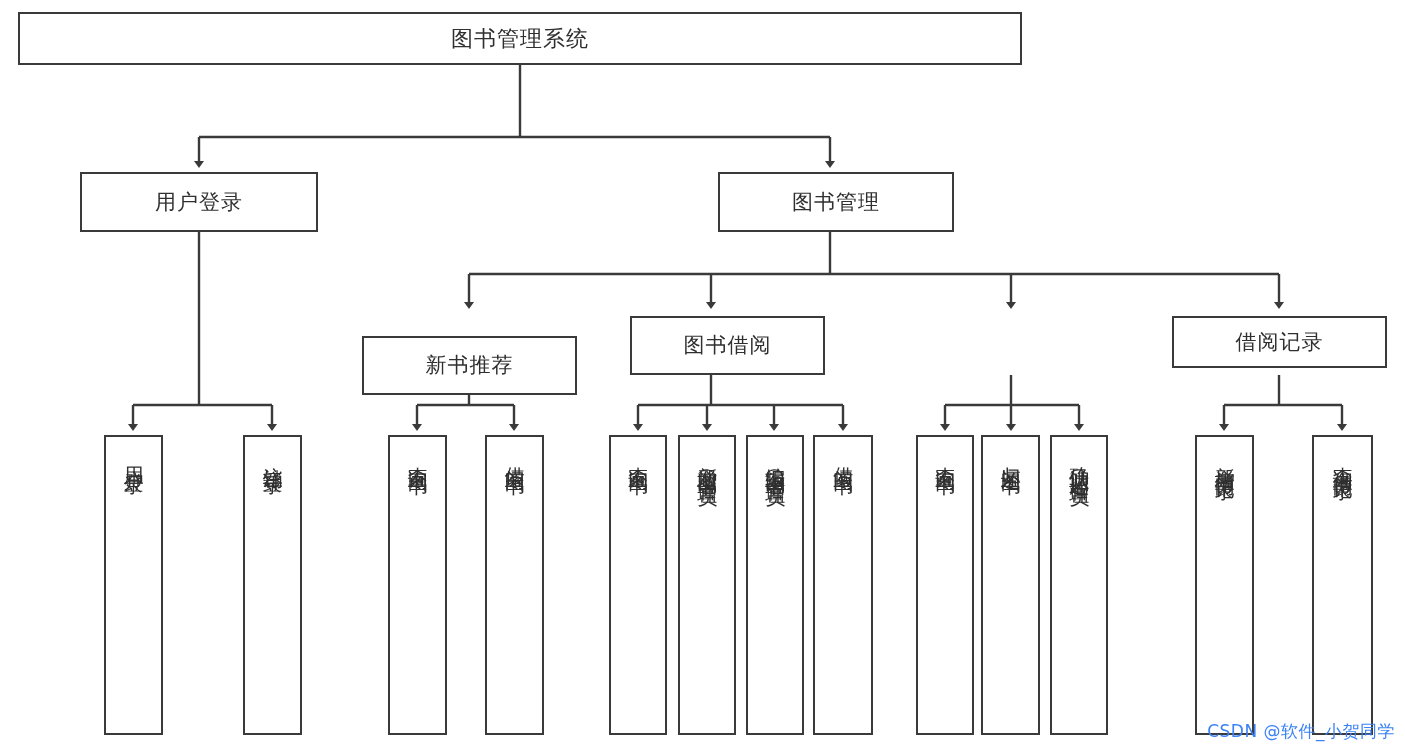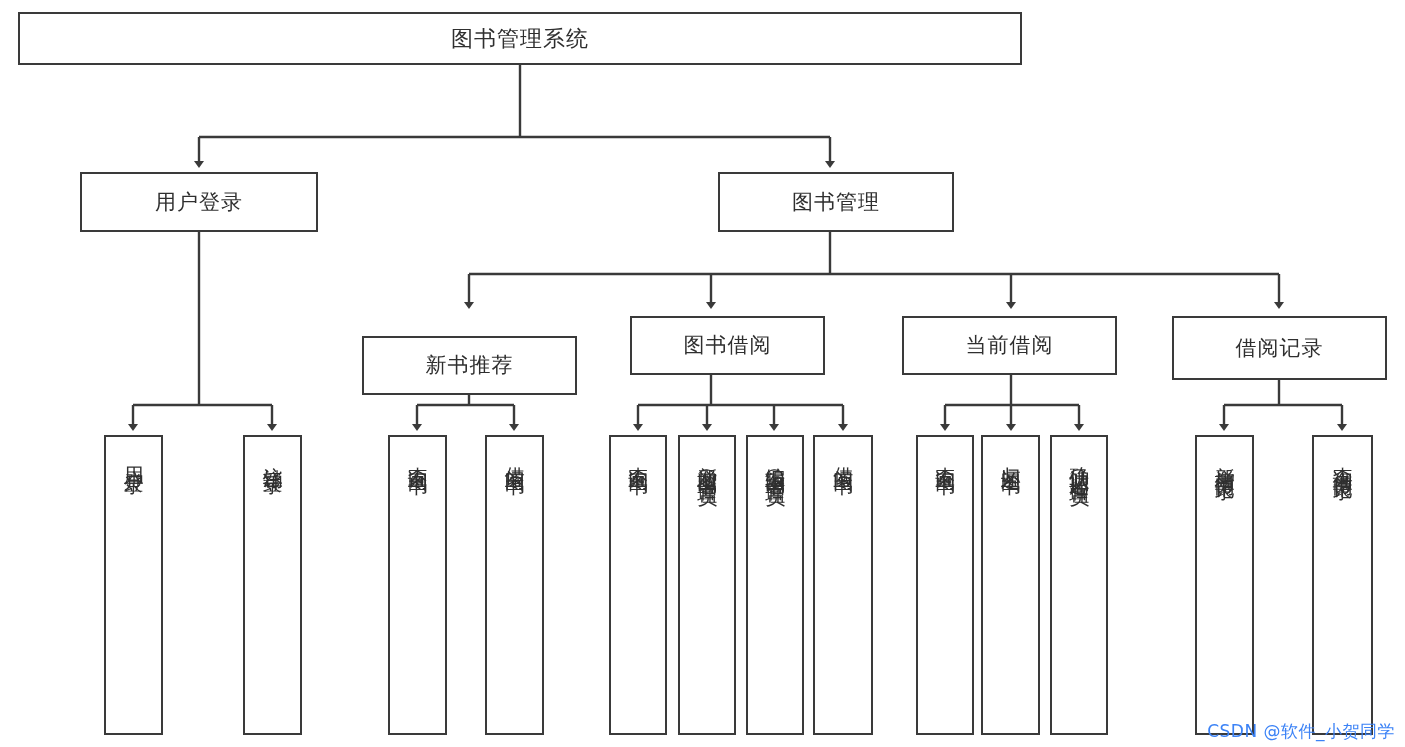--- a/index.html
+++ b/index.html
@@ -143,25 +143,22 @@
   </div>
 
   <div class="node" style="left:362px;top:336px;width:215px;height:59px;">
     <span class="label">新书推荐</span>
   </div>
 
   <div class="node" style="left:630px;top:316px;width:195px;height:59px;">
     <span class="label">图书借阅</span>
   </div>
 
-  <div class="node" style="left:902px;top:316px;width:215px;height:59px;">
-    <span class="label">当前借阅</span>
-  </div>
-
-  <div class="node" style="left:1172px;top:316px;width:215px;height:64px;text-align:center;">
+
+  <div class="node" style="left:1172px;top:316px;width:215px;height:52px;text-align:center;">
     <span class="label">借阅记录</span>
   </div>
 
   <div class="node vert" style="left:104px;top:435px;width:59px;height:300px;">
     <span class="label">用户登录</span>
   </div>
 
   <div class="node vert" style="left:243px;top:435px;width:59px;height:300px;">
     <span class="label">注销登录</span>
   </div>

